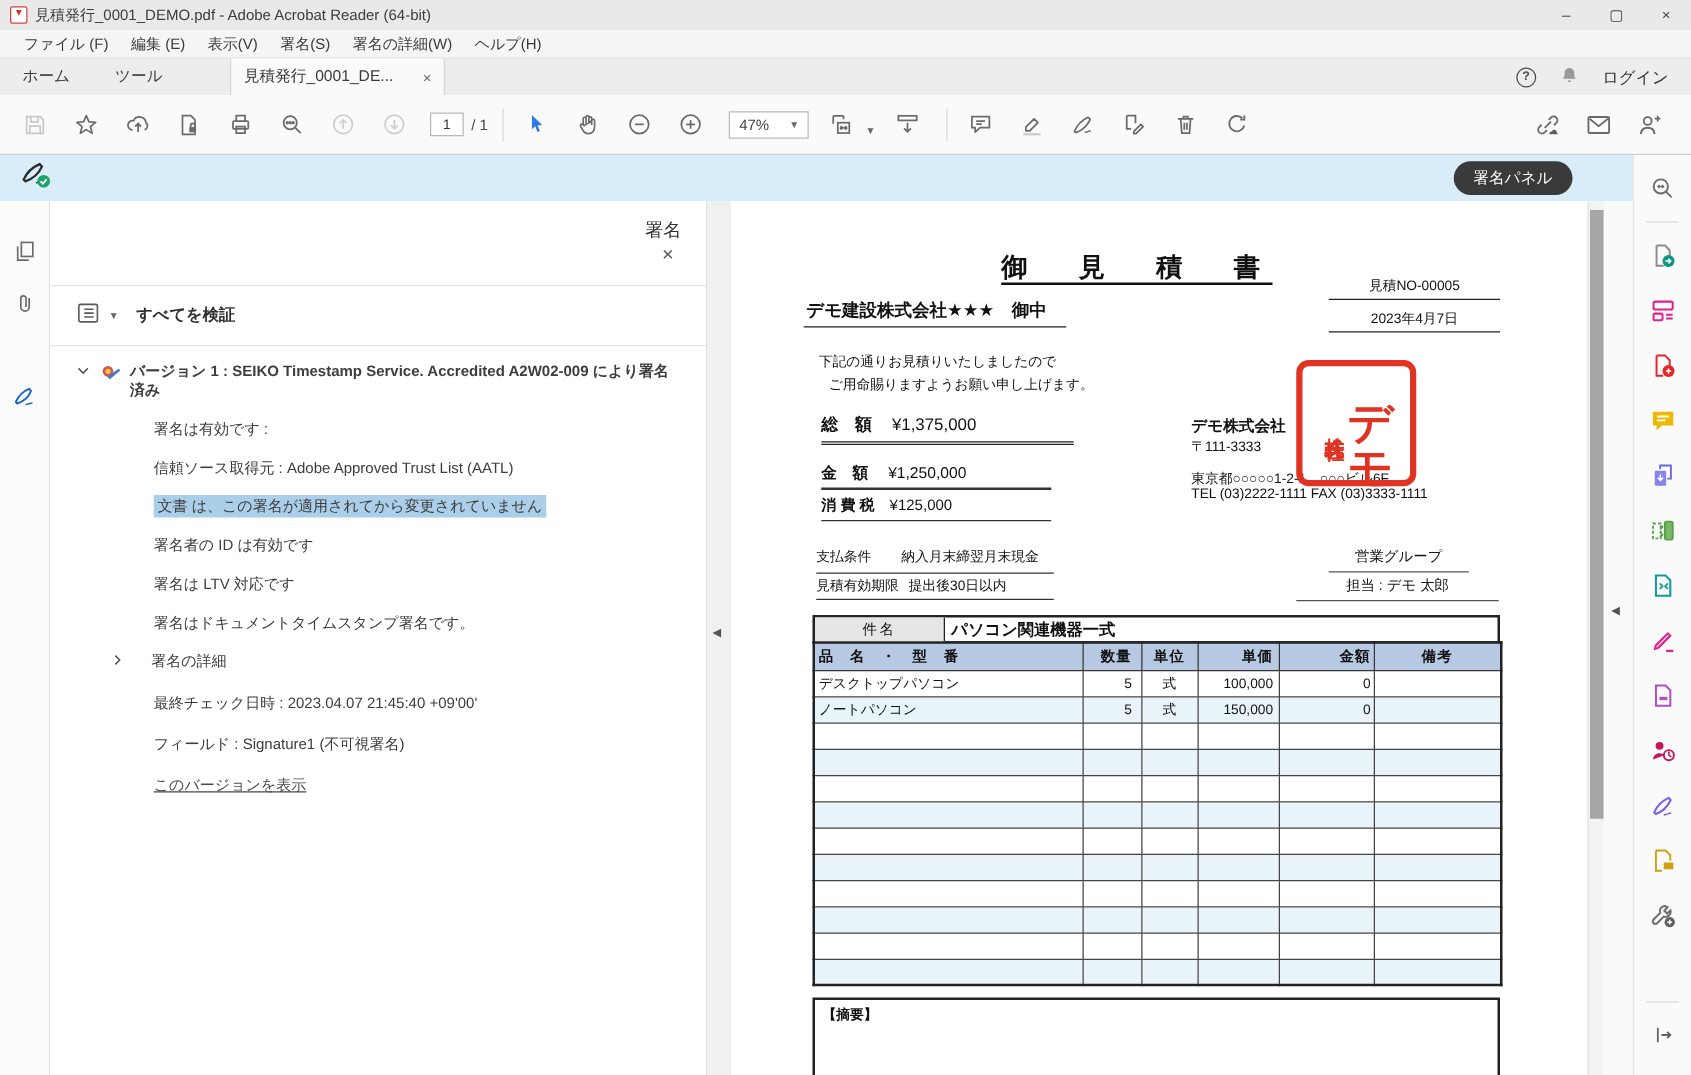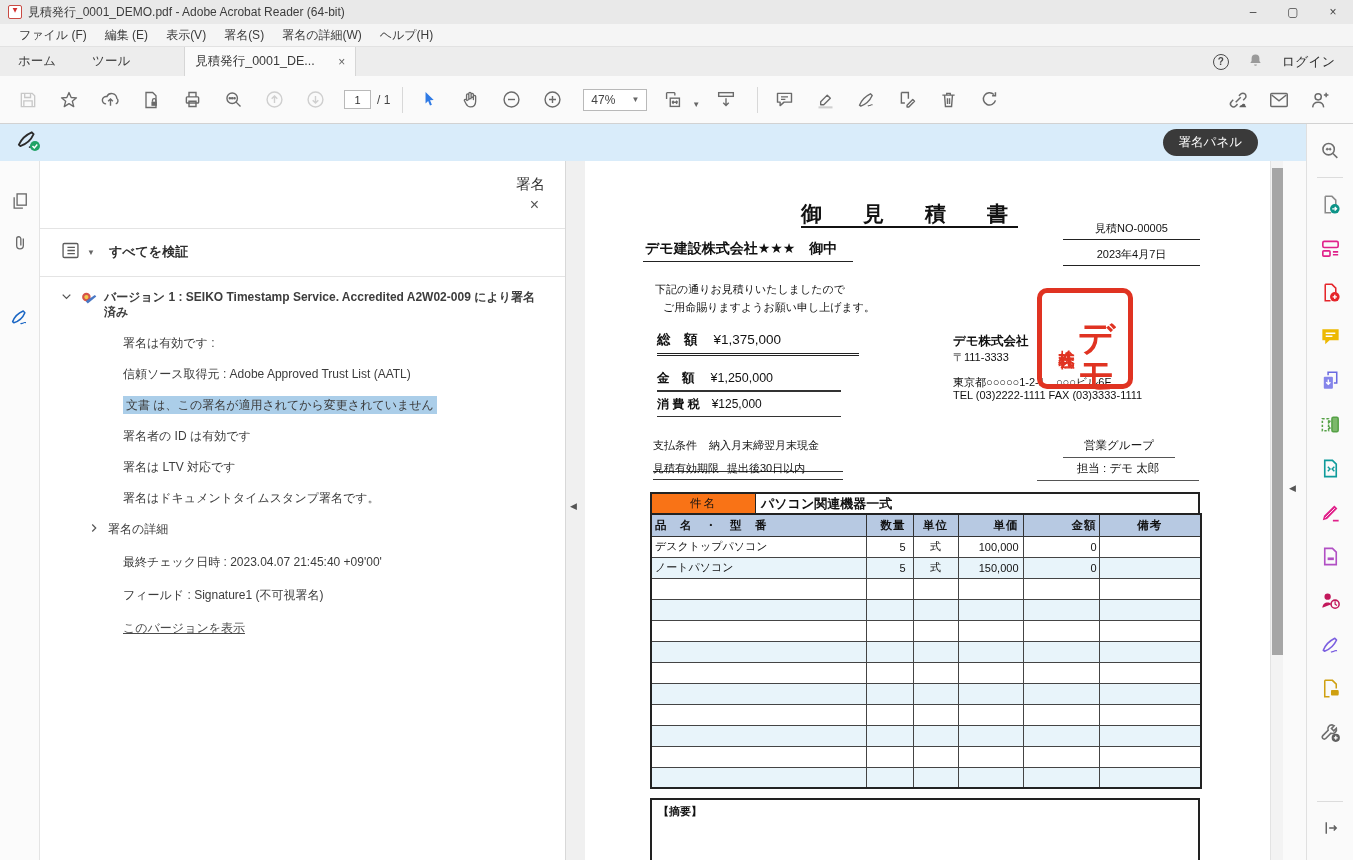--- a/index.html
+++ b/index.html
@@ -57,21 +57,21 @@
   .sig-panel { width:526px; background:#fff; border-right:1px solid #d8d8d8; padding:14px 20px 0 20px; font-size:12px; color:#3c3c3c; flex:0 0 auto; overflow:hidden; }
   .panel-header { display:flex; justify-content:space-between; align-items:flex-end; font-size:14.5px; color:#333;flex-direction:column; }
   .panel-x { font-size:16px; color:#555; padding:2px 6px; }
   .panel-hr { border:none; border-top:1px solid #e4e4e4; margin:12px -20px 0 -20px; }
   .validate-row { display:flex; align-items:center; margin:11px 0; gap:6px; }
   .validate-label { font-weight:bold; font-size:13px; color:#2f2f2f; margin-left:8px; }
   .version-row { display:flex; align-items:flex-start; margin-top:13px; gap:7px; }
   .version-text { font-weight:600; font-size:12px; color:#3d3d3d; line-height:15px; }
   .status-line { margin:16px 0 0 63px; line-height:15px; }
   .status-line .hl { background:#abcee9; padding:2px 3px; }
-  .details-row { display:flex; align-items:center; gap:8px; margin:15px 0 16px 28px; }
+  .details-row { display:flex; align-items:center; gap:21px; margin:15px 0 16px 28px; }
   .plain-line { margin:16px 0 0 63px; }
   .link-line { margin:16px 0 0 63px; text-decoration:underline; color:#4a4a4a; }
 
   .gutter { width:19px; background:#f0f0f0; position:relative; flex:0 0 auto; }
   .gutter-arrow { position:absolute; top:340px; left:4px; font-size:9px; color:#555; }
 
   .doc-wrap { flex:1; display:flex; min-width:0; }
   .page-container { flex:1; position:relative; background:#fff; overflow:hidden; font-family:"Liberation Sans","DejaVu Sans",sans-serif; }
   .v-scrollbar { width:13px; background:#f3f3f3; border-left:1px solid #e3e3e3; position:relative; flex:0 0 auto; }
   .v-thumb { position:absolute; left:1px; top:7px; width:11px; height:487px; background:#a6a6a6; }
@@ -91,29 +91,29 @@
   .total-row { top:170px; left:72px; width:202px; border-bottom:3px double #222; padding-bottom:4px; font-size:13.5px; gap:16px;text-align:right; }
   .mid-row   { top:209px; left:72px; width:184px; border-bottom:2px solid #333; padding-bottom:3px; font-size:12.5px; gap:16px; }
   .tax-row   { top:235px; left:72px; width:184px; border-bottom:1px solid #333; padding-bottom:3px; font-size:12px; gap:12px; }
   .issuer-name { top:172px; left:368px; font-size:12.5px; font-weight:600; color:#111; }
   .issuer-zip  { top:189px; left:368px; font-size:11px; color:#111; }
   .issuer-addr { top:214px; left:368px; font-size:11px; color:#111; }
   .issuer-tel  { top:228px; left:368px; font-size:11px; color:#111; }
   .seal { top:127px; left:452px; width:96px; height:101px; border:5px solid #e03322; border-radius:10px; display:flex; flex-direction:row; align-items:center; justify-content:center; background:rgba(255,255,255,.0); }
   .seal-left { writing-mode:vertical-rl; font-size:16px; font-weight:bold; color:#e03322; letter-spacing:1px; margin-right:2px; }
   .seal-right { writing-mode:vertical-rl; font-size:36px; font-weight:bold; color:#e03322; line-height:1; }
-  .pay-row { top:277px; left:68px; width:190px; border-bottom:1px solid #333; padding-bottom:18px; font-size:11px; color:#111; display:flex; gap:12px; }
+  .pay-row { top:277px; left:68px; width:190px; border-bottom:1px solid #333; padding-bottom:5px; font-size:11px; color:#111; display:flex; gap:24px; }
   .valid-row { top:300px; left:68px; width:190px; border-bottom:1px solid #333; padding-bottom:3px; font-size:11px; color:#111; display:flex; gap:8px; align-items:baseline; }
   .valid-row .small-lbl { font-size:11px; }
   .group-row { top:277px; left:478px; width:112px; text-align:center; font-size:11.5px; color:#111; border-bottom:1px solid #555; padding-bottom:4px; }
   .contact-row { top:300px; left:452px; width:162px; text-align:center; font-size:11.5px; color:#111; border-bottom:1px solid #555; padding-bottom:4px; }
 
   .doc-table { top:331px; left:65px; width:550px; }
   .subject-row { display:flex; border:2px solid #222; height:23px; }
-  .subject-label { width:104px; background:#f97316; border-right:1.5px solid #222; display:flex; align-items:center; justify-content:center; font-size:11.5px; color:#111; letter-spacing:2px; }
+  .subject-label { width:104px; background:#e5e5e5; border-right:1.5px solid #222; display:flex; align-items:center; justify-content:center; font-size:11.5px; color:#111; letter-spacing:2px; }
   .subject-value { flex:1; display:flex; align-items:center; padding-left:5px; font-size:13px; font-weight:bold; color:#111; }
   table.items { width:100%; border-collapse:collapse; border:2px solid #222; margin-top:-2px; table-layout:fixed; }
   table.items th { background:#b7c9e2; border:1px solid #333; font-size:11.5px; font-weight:600; color:#111; height:22px; letter-spacing:1px; }
   table.items td { border:1px solid #444; height:21px; font-size:11px; color:#111; overflow:hidden; white-space:nowrap; }
   table.items tbody tr:nth-child(even) { background:#e8f4fa; }
   .c0 { width:215px; text-align:left; padding-left:3px; }
   .c1 { width:47px; text-align:right; padding-right:7px; }
   .c2 { width:45px; text-align:center; }
   .c3 { width:65px; text-align:right; padding-right:4px; }
   .c4 { width:76px; text-align:right; padding-right:2px; }

